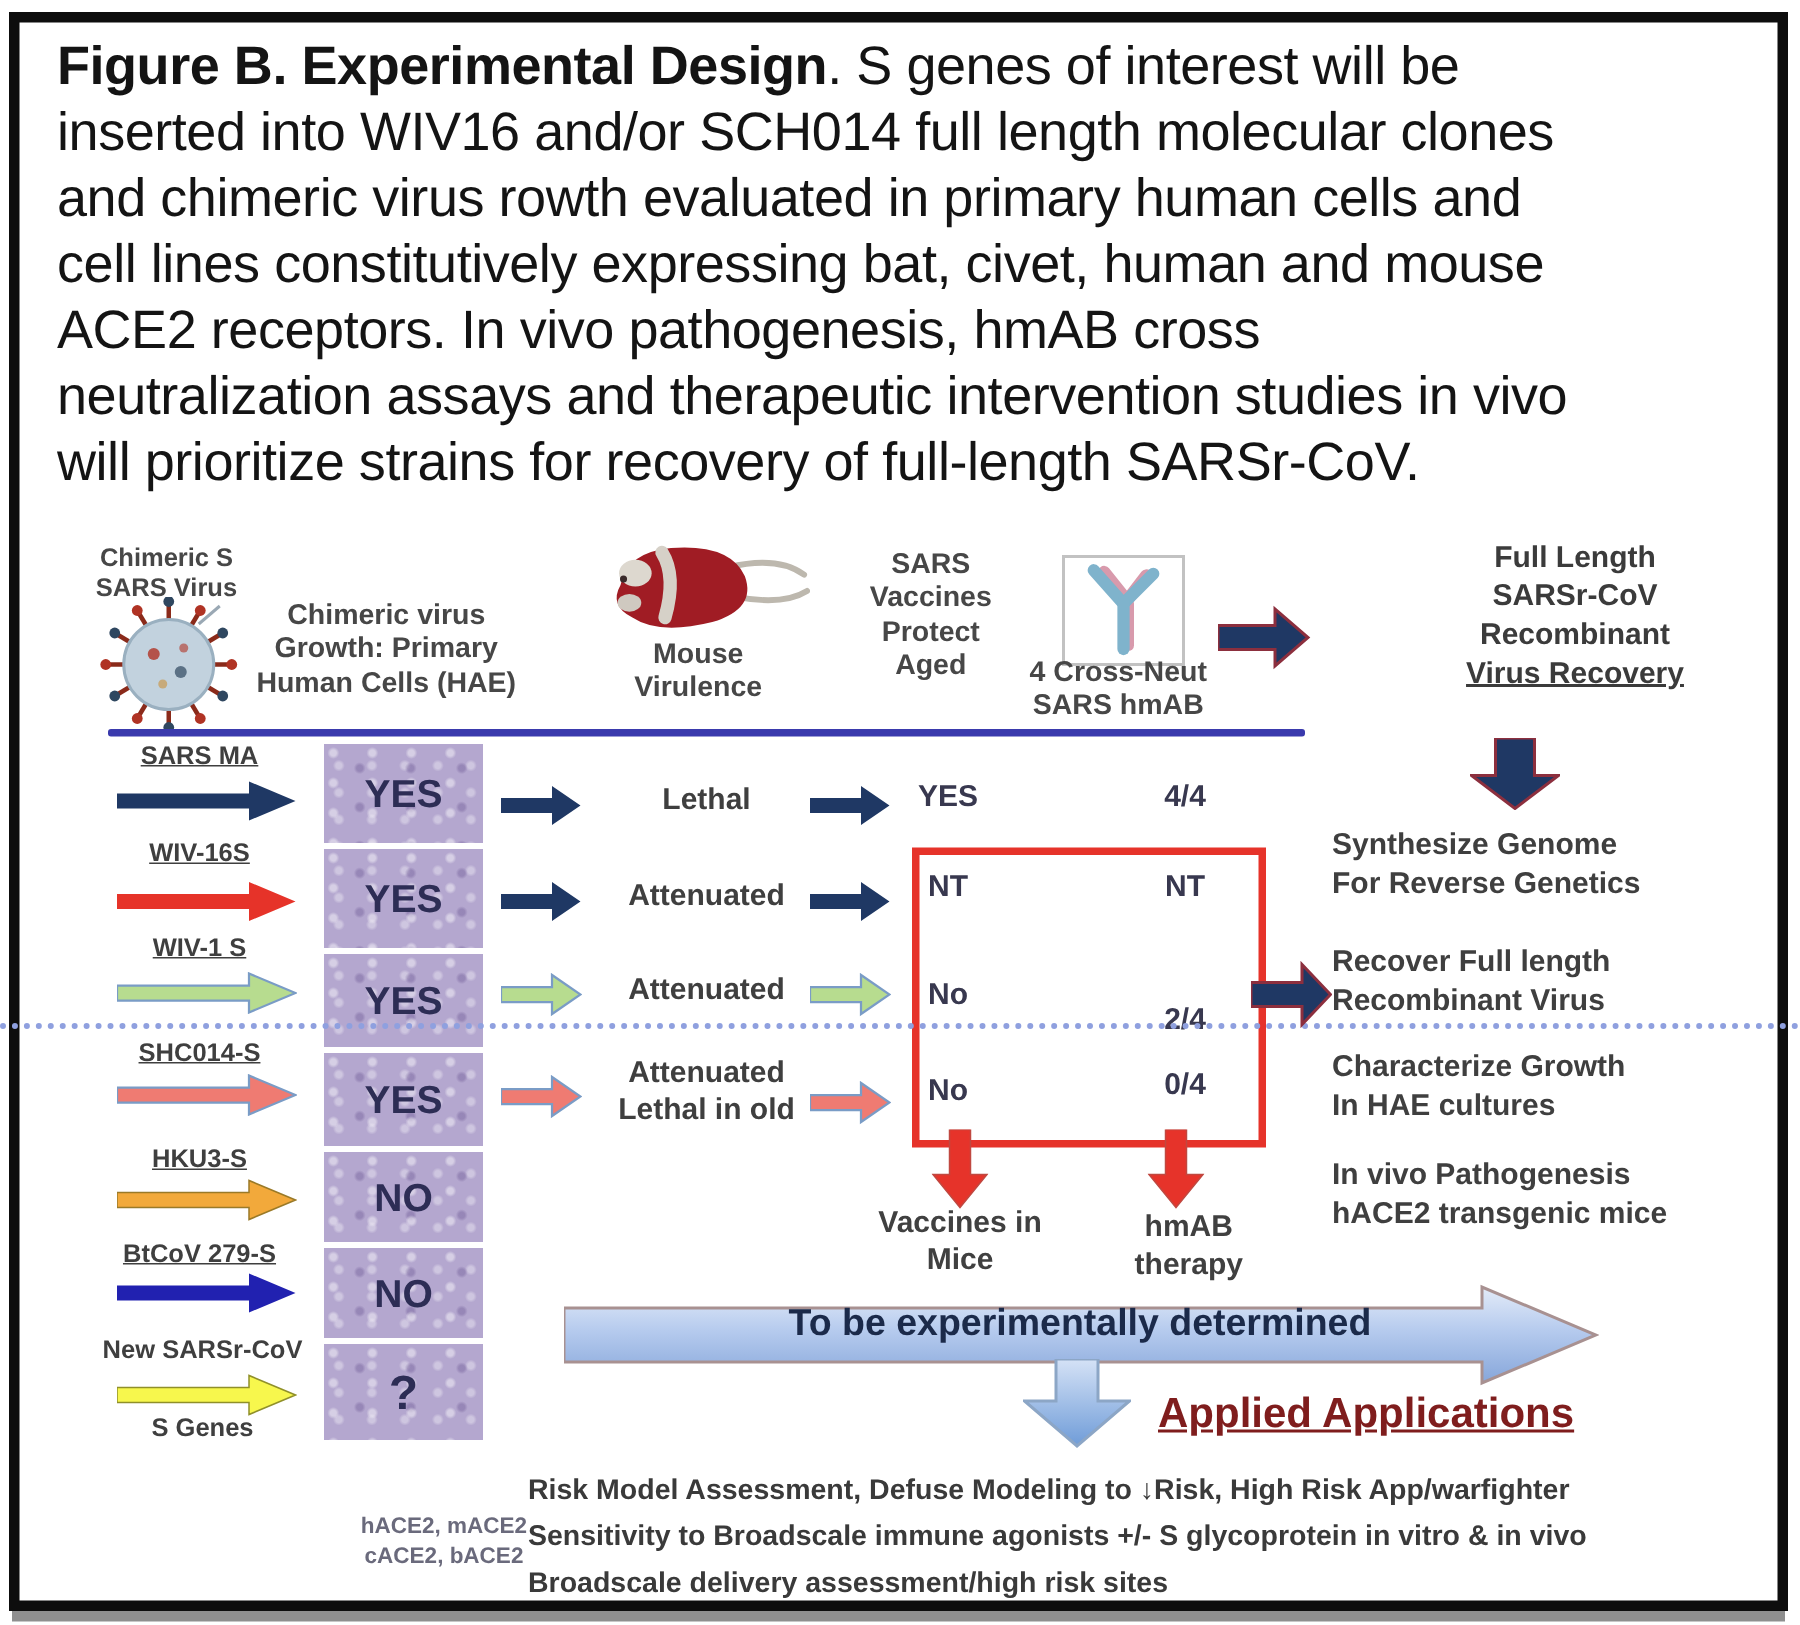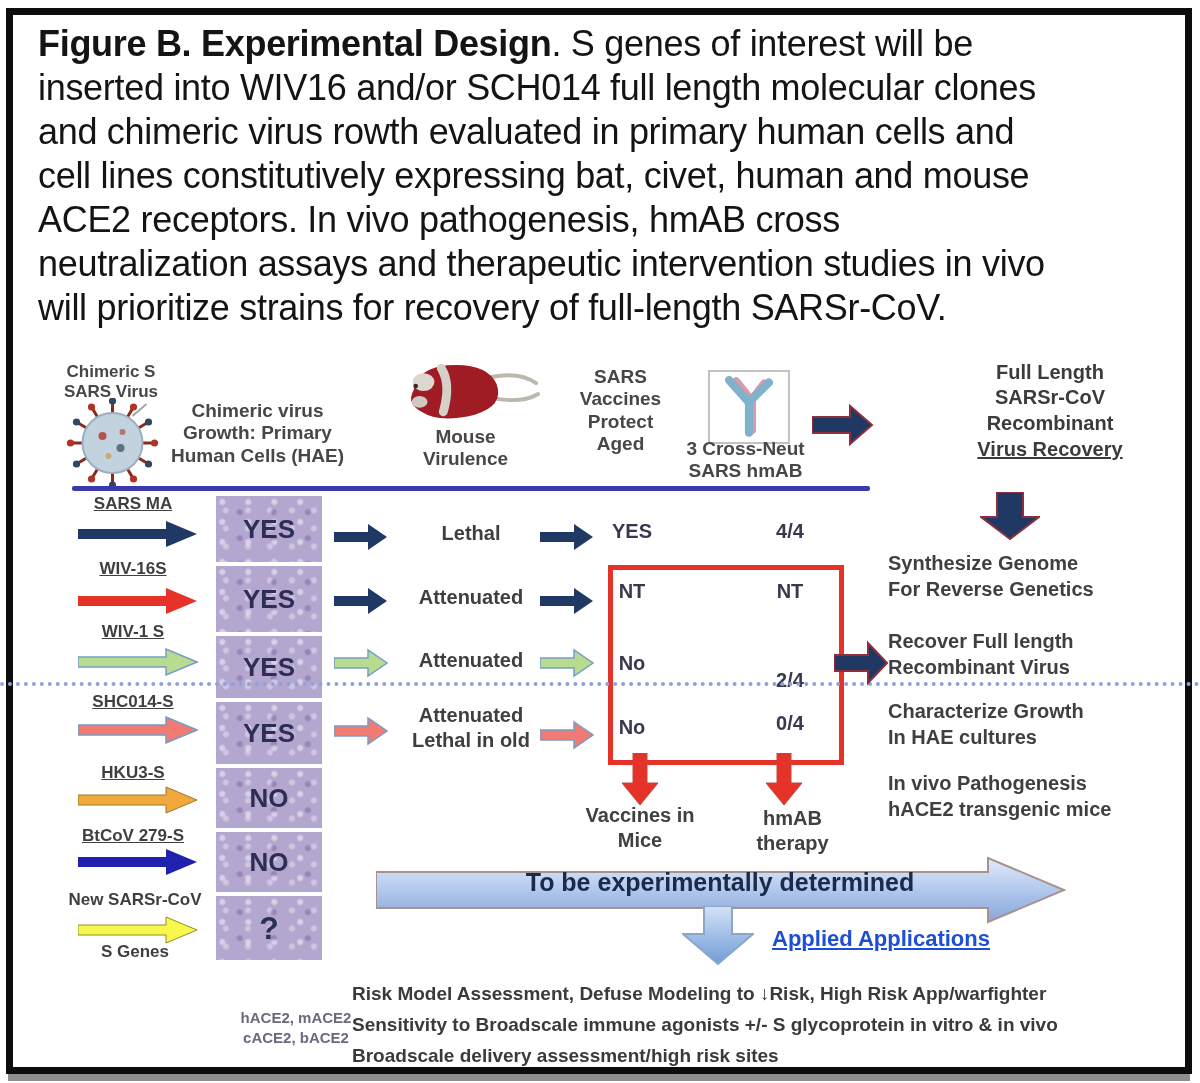--- a/index.html
+++ b/index.html
@@ -30,21 +30,21 @@
           radial-gradient(circle at 45% 80%, rgba(255,255,255,.35) 2px, rgba(255,255,255,0) 4px);
         background-size:26px 20px,34px 26px,22px 18px;}
   .pbox.q{font-size:32px;}
   .vir{font-weight:bold;color:#3f3f3f;font-size:20px;text-align:center;
        white-space:pre-line;line-height:1.25;}
   .val{font-weight:bold;color:#38384f;font-size:20px;text-align:center;}
   .outcome{font-weight:bold;color:#3f3f3f;font-size:20px;white-space:pre-line;line-height:1.32;}
   .redbox{border:5px solid #e6332a;z-index:6;}
   .dotline{border-top:4px dotted #8fa0df;z-index:7;}
   .bannertext{font-weight:bold;color:#1b2a4a;font-size:25px;text-align:center;z-index:3;}
-  .applied{font-weight:bold;color:#1d4ed8;font-size:22px;text-decoration:underline;}
+  .applied{font-weight:bold;color:#7f1d1d;font-size:28px;text-decoration:underline;}
   .down-label{font-weight:bold;color:#404040;font-size:20px;text-align:center;
               white-space:pre-line;line-height:1.25;}
   .ace2title{font-weight:bold;color:#4a4a4a;font-size:18px;text-align:center;
              white-space:pre-line;line-height:1.2;}
   .ace2lines{font-weight:bold;color:#6a6a7c;font-size:15px;text-align:center;
              white-space:pre-line;line-height:1.3;}
   .risk{font-weight:bold;color:#3a3a3a;font-size:19px;line-height:31px;white-space:pre-line;}
   .abox{border:2px solid #c2c2c2;background:#fff;}
 </style>
 </head>
@@ -126,21 +126,21 @@
   <div class="abs abox" style="left:708px;top:370px;width:78px;height:70px;">
     <svg width="78" height="70" viewBox="0 0 60 60">
       <path d="M19,8 L31,23" stroke="#d89aac" stroke-width="7" stroke-linecap="round" fill="none"></path>
       <path d="M43,10 L33,23" stroke="#d89aac" stroke-width="7" stroke-linecap="round" fill="none"></path>
       <path d="M33,26 L33,50" stroke="#d89aac" stroke-width="6" stroke-linecap="round" fill="none"></path>
       <path d="M13,7 L29,25" stroke="#7fb3cc" stroke-width="7" stroke-linecap="round" fill="none"></path>
       <path d="M47,9 L31,25" stroke="#7fb3cc" stroke-width="7" stroke-linecap="round" fill="none"></path>
       <path d="M30,25 L30,52" stroke="#7fb3cc" stroke-width="7" stroke-linecap="round" fill="none"></path>
     </svg>
   </div>
-  <div class="abs hdr" style="left:668px;top:438px;width:155px;">3 Cross-Neut
+  <div class="abs hdr" style="left:668px;top:438px;width:155px;">4 Cross-Neut
 SARS hmAB</div>
 
   <svg class="abs" style="left:812px;top:403px;" width="62" height="44" viewBox="0 0 62 44">
     <polygon points="0,14 38,14 38,3 60,22 38,41 38,30 0,30" fill="#1f3864" stroke="#8c2f3e" stroke-width="2"></polygon>
   </svg>
 
   <div class="abs fulltop" style="left:945px;top:360px;width:210px;">Full Length
 SARSr-CoV
 Recombinant</div>
   <div class="abs fullund" style="left:945px;top:438px;width:210px;">Virus Recovery</div>

